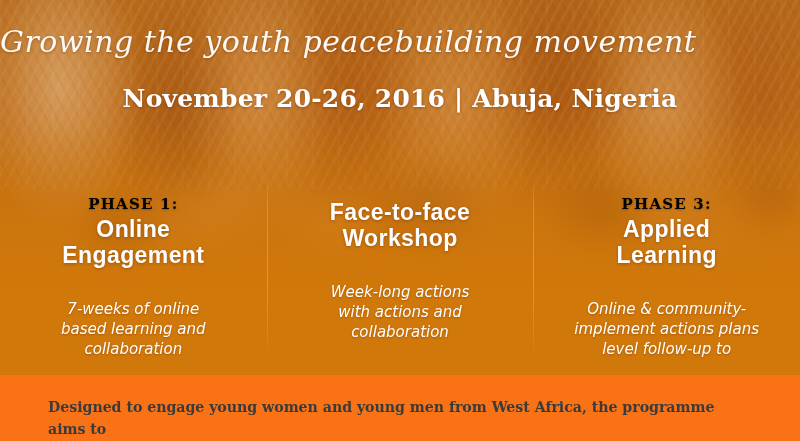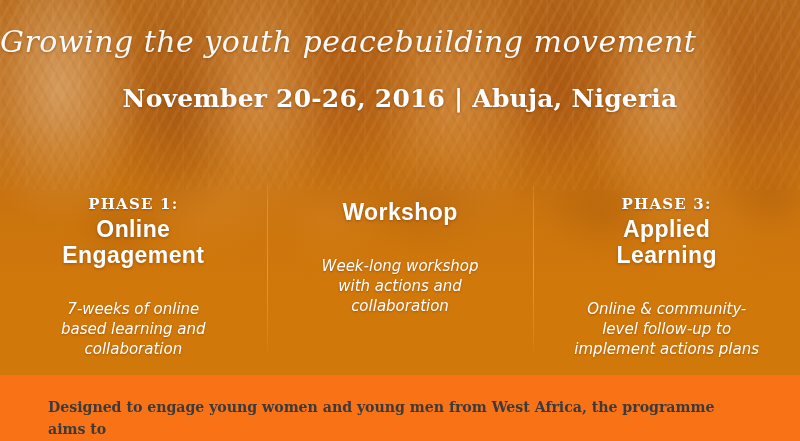--- a/index.html
+++ b/index.html
@@ -131,21 +131,21 @@
       rgba(255,228,196,.30) 55%,
       rgba(255,228,196,.10) 92%,
       rgba(255,228,196,0) 100%);
   }
 
   .phase-label {
     font-family:"DejaVu Serif", serif;
     font-weight:700;
     font-size:15px;
     letter-spacing:1.2px;
-    color:#ffffff;
+    color:#000000;
     text-shadow:0 1px 2px rgba(96,40,8,.42);
     line-height:1.15;
   }
   .phase-title {
     margin-top:4px;
     font-family:Liberation Sans, sans-serif;
     font-weight:700;
     font-size:23px;
     letter-spacing:.4px;
     line-height:1.12;
@@ -206,39 +206,40 @@
         </div>
         <div class="phase-desc">
           <div>7-weeks of online</div>
           <div>based learning and</div>
           <div>collaboration</div>
         </div>
       </div>
 
       <div class="phase">
         <div class="phase-title">
+          <div>Face-to-face</div>
           <div>Workshop</div>
         </div>
         <div class="phase-desc">
-          <div>Week-long workshop</div>
+          <div>Week-long actions</div>
           <div>with actions and</div>
           <div>collaboration</div>
         </div>
       </div>
 
       <div class="phase">
         <div class="phase-label">PHASE 3:</div>
         <div class="phase-title">
           <div>Applied</div>
           <div>Learning</div>
         </div>
         <div class="phase-desc">
           <div>Online &amp; community-</div>
+          <div>implement actions plans</div>
           <div>level follow-up to</div>
-          <div>implement actions plans</div>
         </div>
       </div>
 
     </div>
   </div>
 
   <div class="body-copy">
     <p>Designed to engage young women and young men from West Africa, the programme aims to</p>
     <p>support the growth of networks of young peacebuilders who are equipped with the tools to</p>
   </div>

